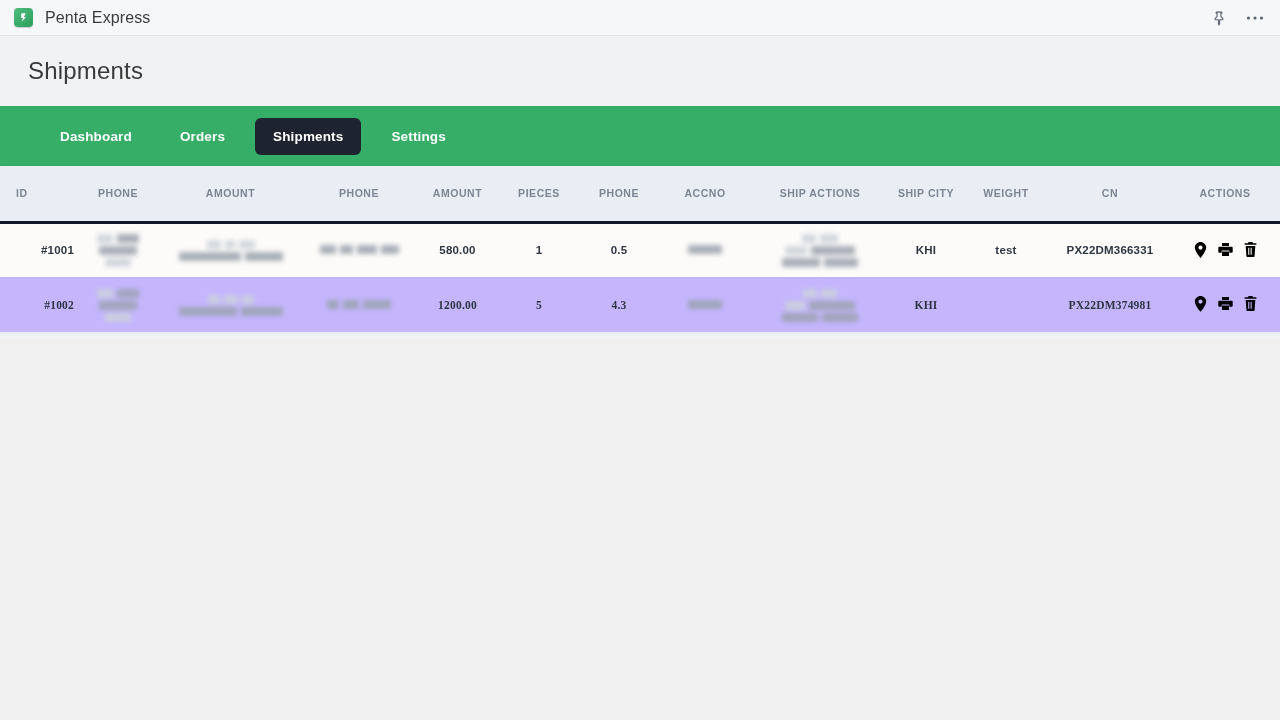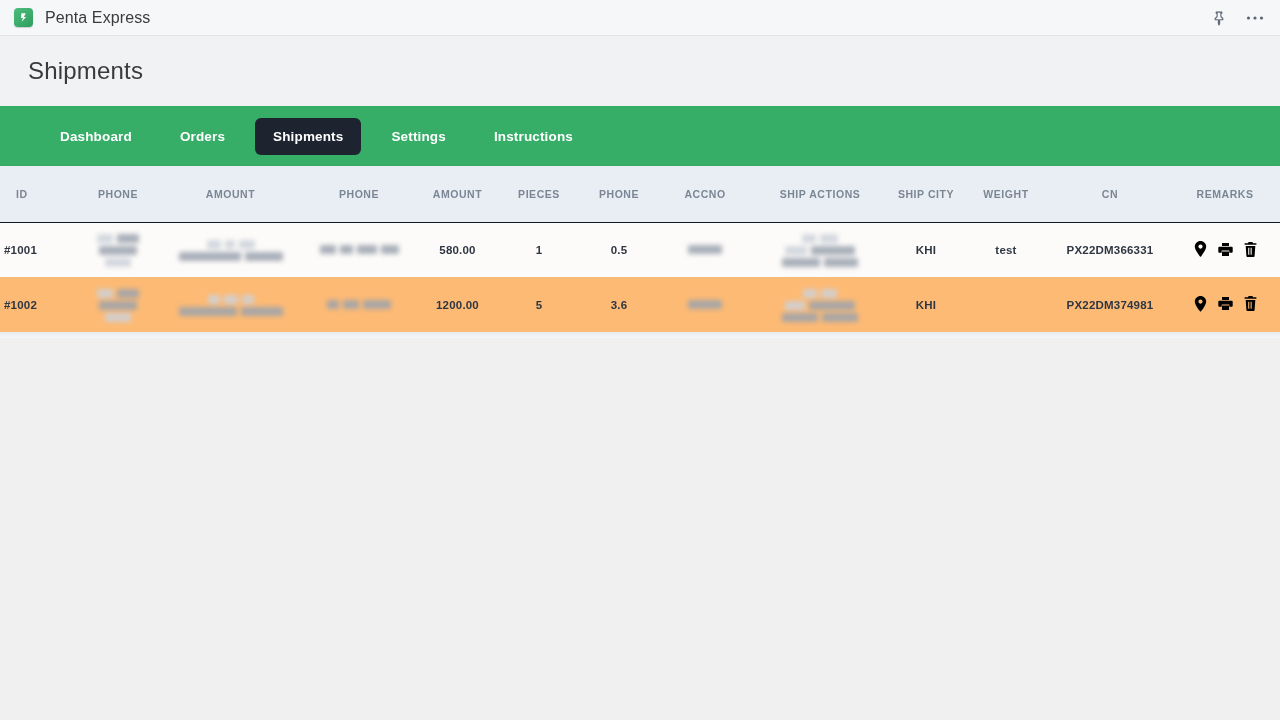--- a/index.html
+++ b/index.html
@@ -123,38 +123,38 @@
   thead tr { background: #e9eef4; height: 56px; }
   thead th {
     font-size: 10.5px;
     font-weight: 700;
     letter-spacing: .55px;
     color: #7b8694;
     text-align: center;
     vertical-align: middle;
     padding: 6px 4px;
     line-height: 1.35;
-    border-bottom: 1px solid #0f172a;
+    border-bottom: 3px solid #0f172a;
   }
   thead th.first { text-align: left; padding-left: 16px; }
 
   tbody tr { height: 55px; }
   tbody tr.row-odd  { background: #fdfbf9; }
-  tbody tr.row-even { background: #fdba74; }
+  tbody tr.row-even { background: #c4b5fd; font-family: Liberation Serif, serif; }
 
   tbody td {
     font-size: 11.5px;
     font-weight: 700;
     color: #2e3642;
     text-align: center;
     vertical-align: middle;
     padding: 4px;
     letter-spacing: .2px;
   }
-  tbody td.first { text-align: left; }
+  tbody td.first { text-align: right; }
   tbody td.light { font-weight: 700; color: #303a46; }
 
   
   .blur-stack {
     display: inline-flex;
     flex-direction: column;
     gap: 3px;
     align-items: flex-start;
     filter: blur(2.6px);
     opacity: .85;
@@ -225,21 +225,20 @@
 
 <div class="page-header">
   <h1 class="page-title">Shipments</h1>
 </div>
 
 <nav class="navbar">
   <div class="nav-item">Dashboard</div>
   <div class="nav-item">Orders</div>
   <div class="nav-item active">Shipments</div>
   <div class="nav-item">Settings</div>
-  <div class="nav-item">Instructions</div>
 </nav>
 
 <div class="content">
   <div class="table-card">
     <table>
       <colgroup>
         <col style="width:78px">
         <col style="width:80px">
         <col style="width:145px">
         <col style="width:112px">
@@ -261,21 +260,21 @@
           <th>AMOUNT</th>
           <th>PHONE</th>
           <th>AMOUNT</th>
           <th>PIECES</th>
           <th>PHONE</th>
           <th>ACCNO</th>
           <th>SHIP ACTIONS</th>
           <th>SHIP CITY</th>
           <th>WEIGHT</th>
           <th>CN</th>
-          <th>REMARKS</th>
+          <th>ACTIONS</th>
         </tr>
       </thead>
 
       <tbody>
 
         <tr class="row-odd">
           <td class="first">#1001</td>
 
           <td>
             <span class="blur-stack center">
@@ -411,21 +410,21 @@
               <span class="blur-row">
                   <span class="blur-bar dark" style="width:12px"></span>
                   <span class="blur-bar dark" style="width:16px"></span>
                   <span class="blur-bar dark" style="width:28px"></span>
                 </span>
             </span>
           </td>
 
           <td>1200.00</td>
           <td>5</td>
-          <td>3.6</td>
+          <td>4.3</td>
 
           <td>
             <span class="blur-stack center">
               <span class="blur-row">
                   <span class="blur-bar dark" style="width:34px"></span>
                 </span>
             </span>
           </td>
 
           <td>

